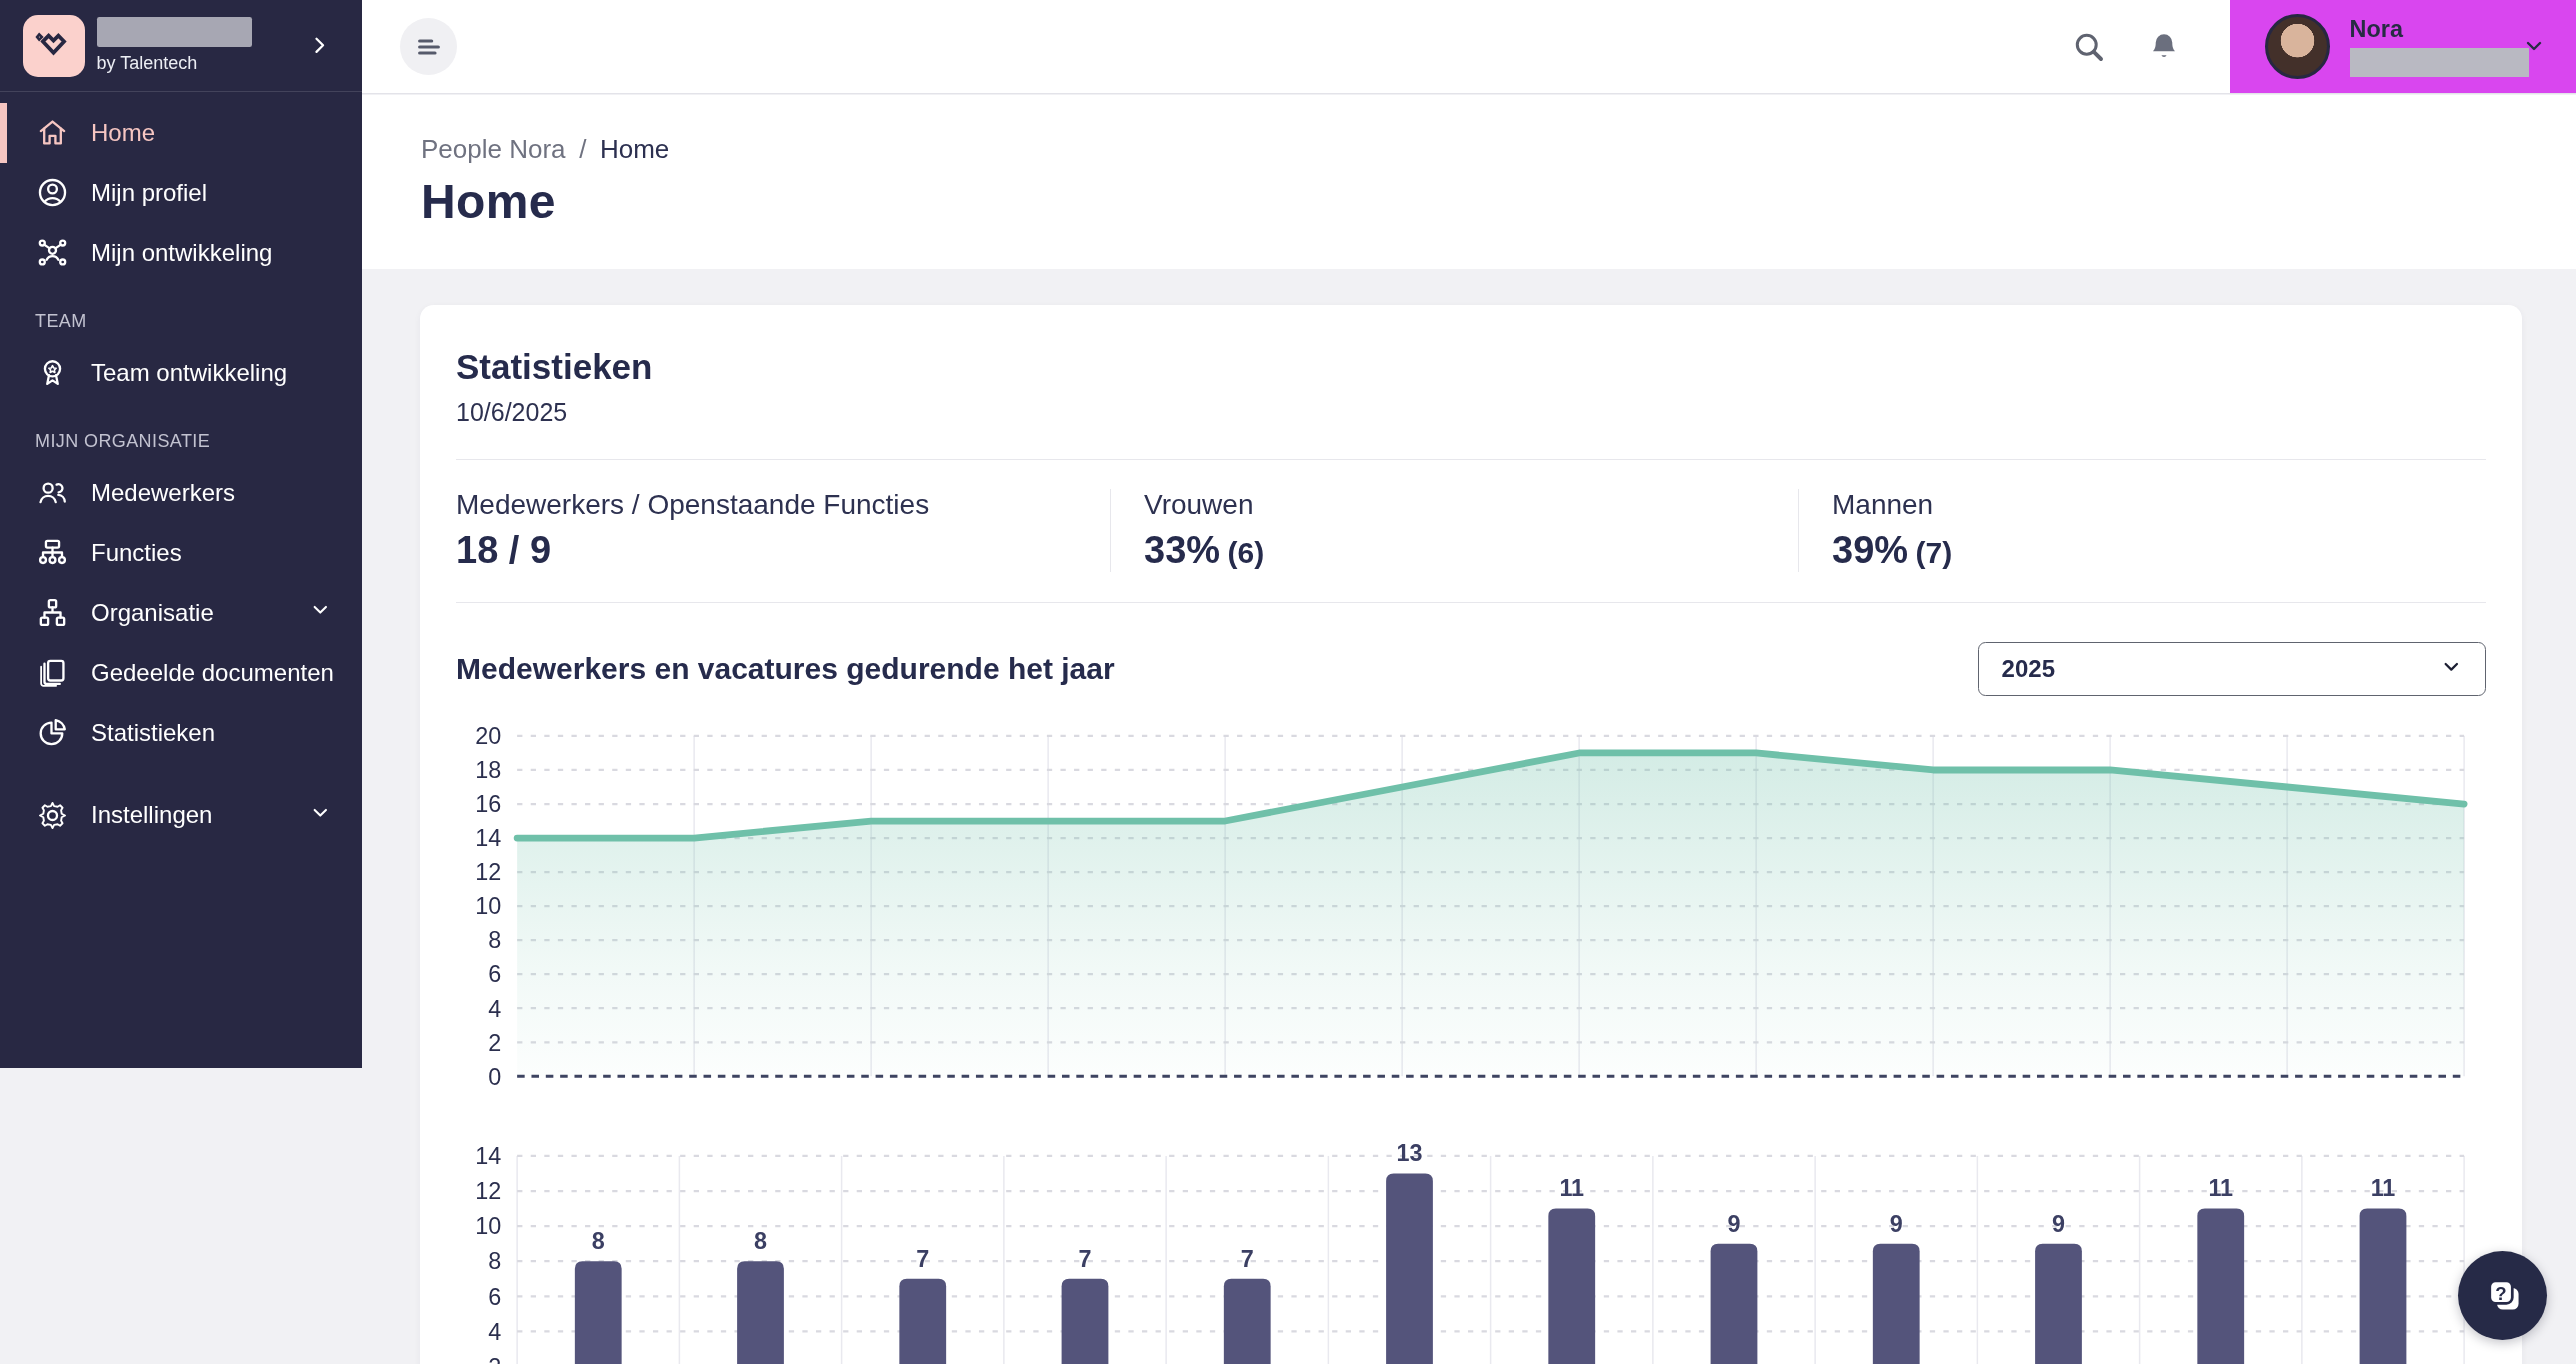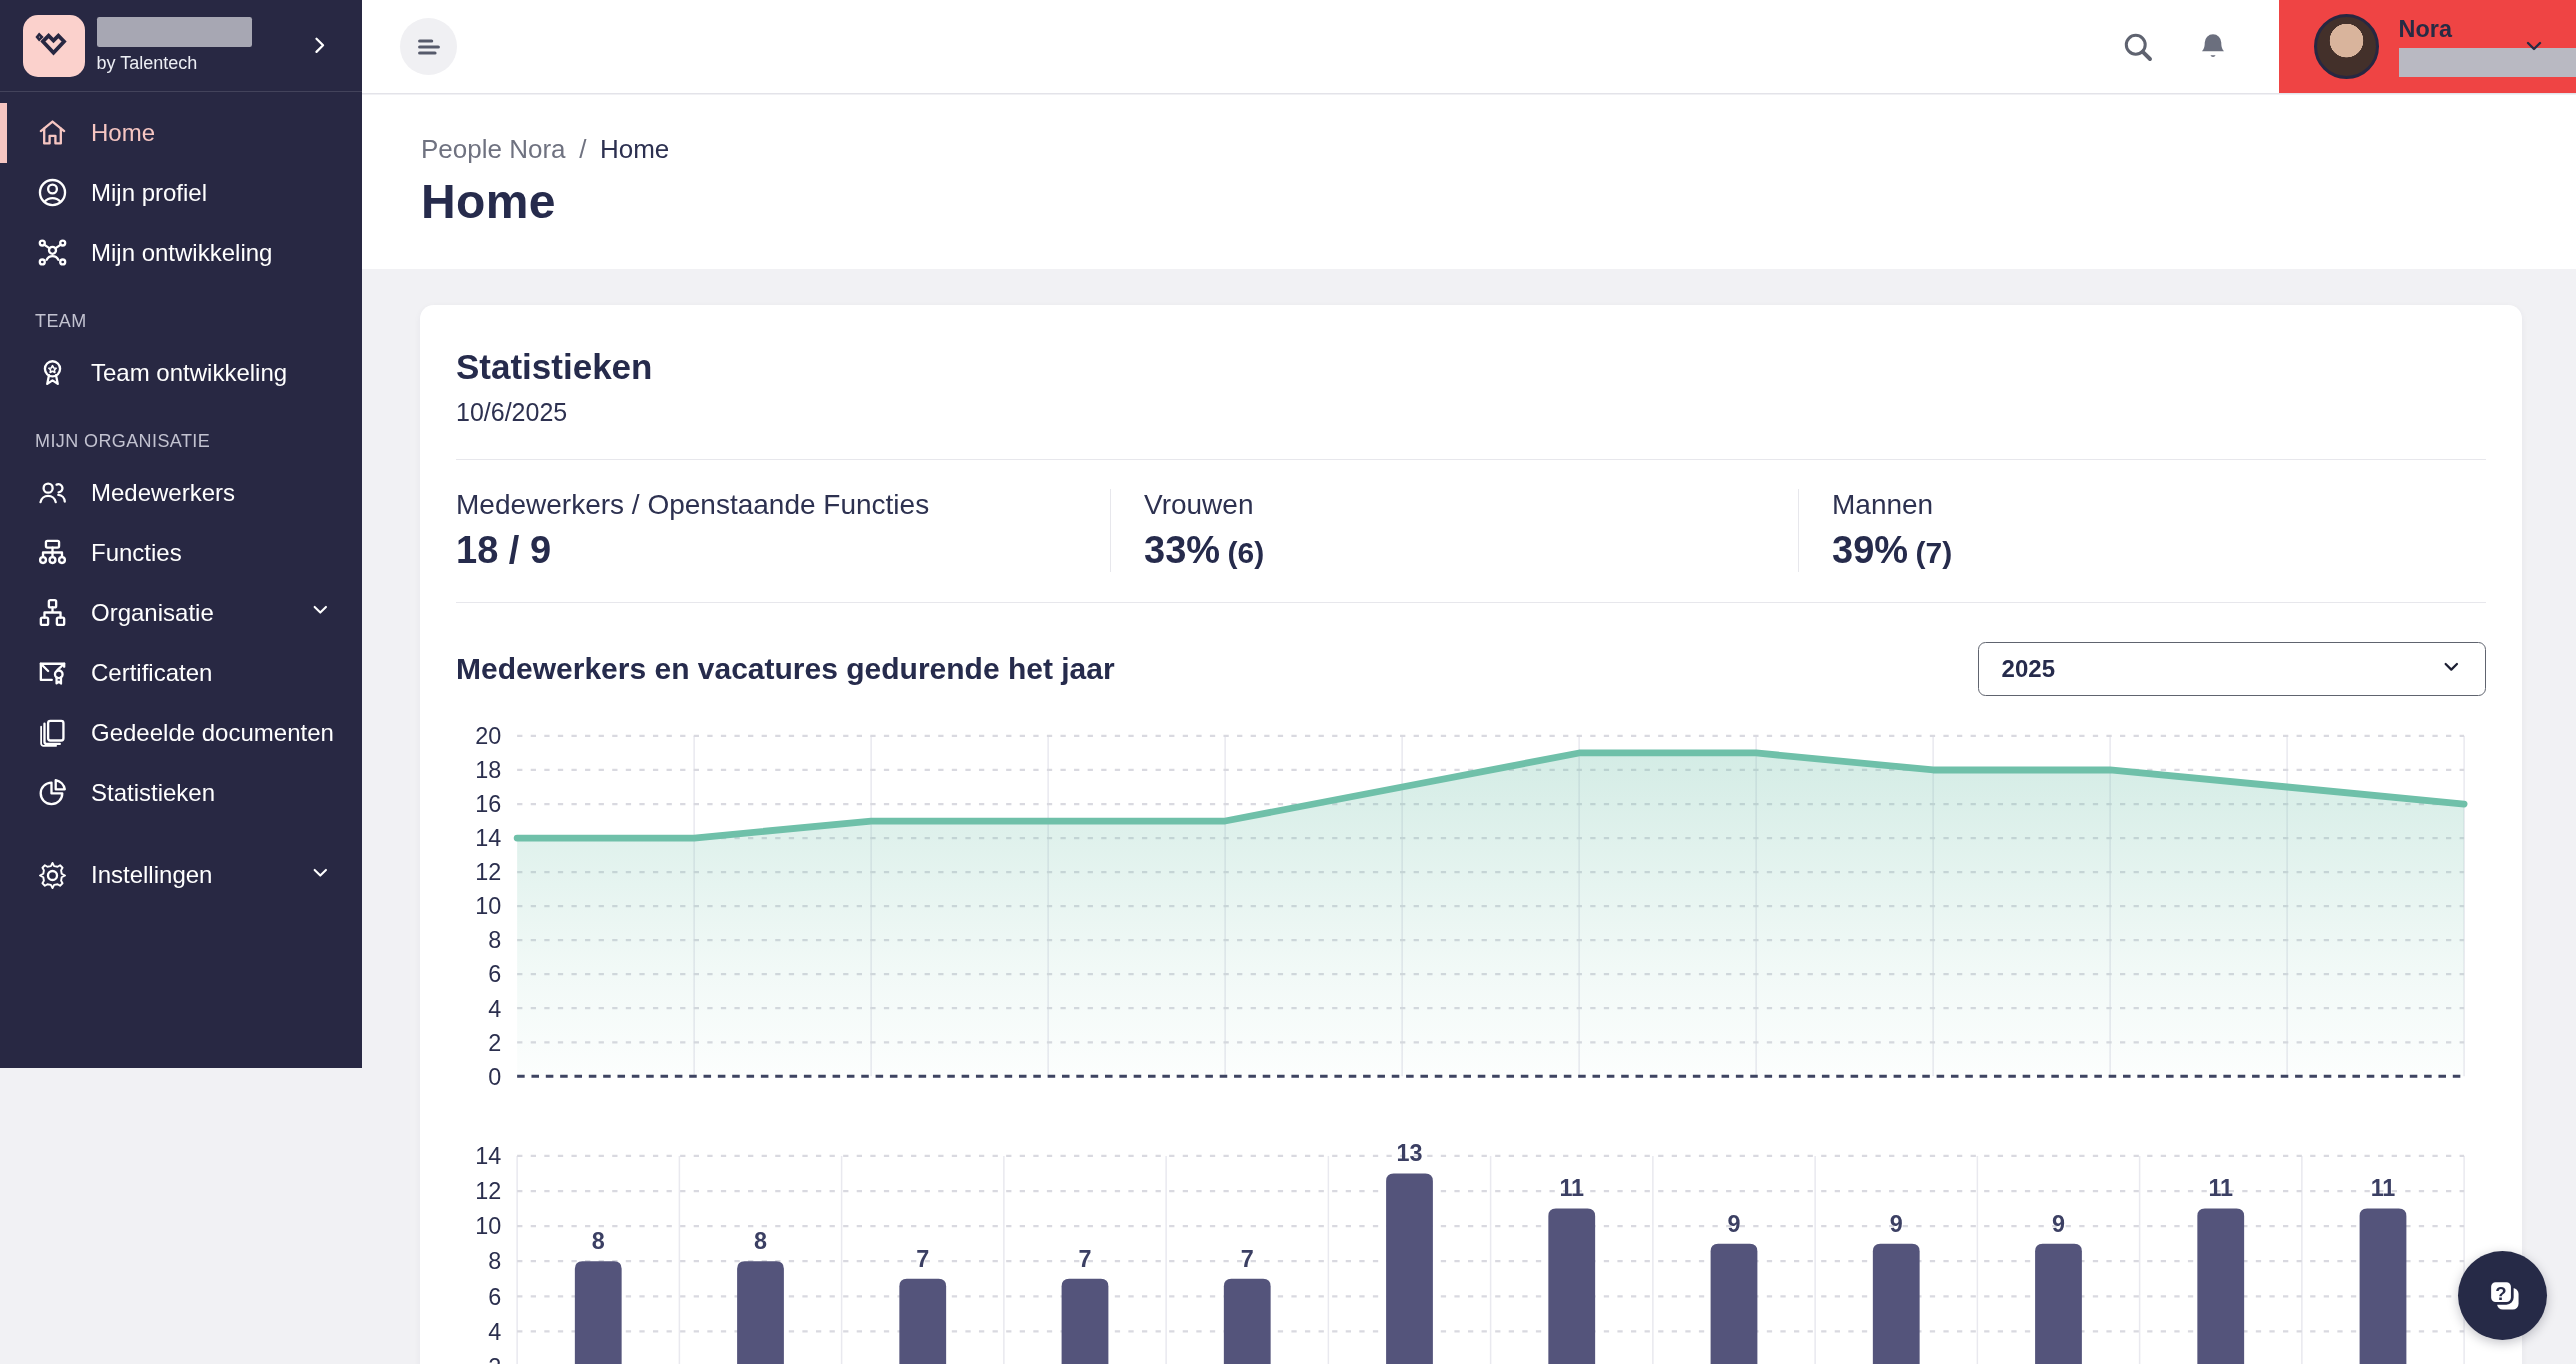--- a/index.html
+++ b/index.html
@@ -35,21 +35,21 @@
 
   
   .topbar { position:absolute; left:362px; right:0; top:0; height:94px; background:#ffffff;
     border-bottom:1.5px solid #e3e3e9; display:flex; align-items:center; z-index:10; }
   .hamburger { width:57px; height:57px; border-radius:50%; background:#f0f0f3;
     margin-left:38px; display:flex; align-items:center; justify-content:center; cursor:pointer; }
   .topbar-right { margin-left:auto; display:flex; align-items:center; height:100%; }
   .icon-btn { width:42px; height:42px; display:flex; align-items:center; justify-content:center;
     cursor:pointer; }
   .icon-btn + .icon-btn { margin-left:33px; }
-  .user-chip { width:297px; height:100%; margin-left:45px; background:#ef4444;
+  .user-chip { width:346px; height:100%; margin-left:45px; background:#d946ef;
     display:flex; align-items:center; padding-left:35px; position:relative; cursor:pointer; }
   .avatar { width:65px; height:65px; border-radius:50%; border:3px solid #272741;
     background:
       radial-gradient(circle at 50% 40%, #d9b49c 0 36%, #43302a 37% 100%);
     flex:0 0 auto; }
   .user-meta { margin-left:19.6px; }
   .user-name { font-size:23.4px; font-weight:700; color:#272b44; }
   .user-redacted { width:179px; height:29px; background:#b9b9c2; margin-top:4.5px; }
   .user-chevron { position:absolute; right:30px; top:50%; transform:translateY(-50%); }
 
@@ -222,33 +222,20 @@
       </span>
       <span>Organisatie</span>
       <span class="chev">
         <svg width="22.6" height="22.6" viewBox="0 0 24 24">
             <path d="M6 9.5 L12 15.5 L18 9.5" fill="none" stroke="#fff" stroke-width="2.2" stroke-linecap="round" stroke-linejoin="round"></path>
           </svg>
       </span>
     </div>
 
 
-    <div class="nav-item">
-      <span class="nicon">
-        <svg width="35" height="35" viewBox="0 0 24 24">
-            <g class="icon-stroke">
-          <path d="M20 8 V6 H4 V17 H11.5"></path>
-          <path d="M4 6 L9 11 M20 6 L15.5 10.2"></path>
-          <circle cx="16.3" cy="13.2" r="2.6"></circle>
-          <path d="M14.8 15.3 V19.5 L16.3 18.3 L17.8 19.5 V15.3"></path>
-        </g>
-          </svg>
-      </span>
-      <span>Certificaten</span>
-    </div>
 
     <div class="nav-item">
       <span class="nicon">
         <svg width="35" height="35" viewBox="0 0 24 24">
             <g class="icon-stroke">
           <rect x="9" y="4" width="10.5" height="13.5" rx="1.5"></rect>
           <path d="M6.5 6 V18.3 a1.5 1.5 0 0 0 1.5 1.5 H17"></path>
           <path d="M4.2 8 V19.6 a1.5 1.5 0 0 0 1.5 1.5 H14.5" stroke-width="1.2"></path>
         </g>
           </svg>

